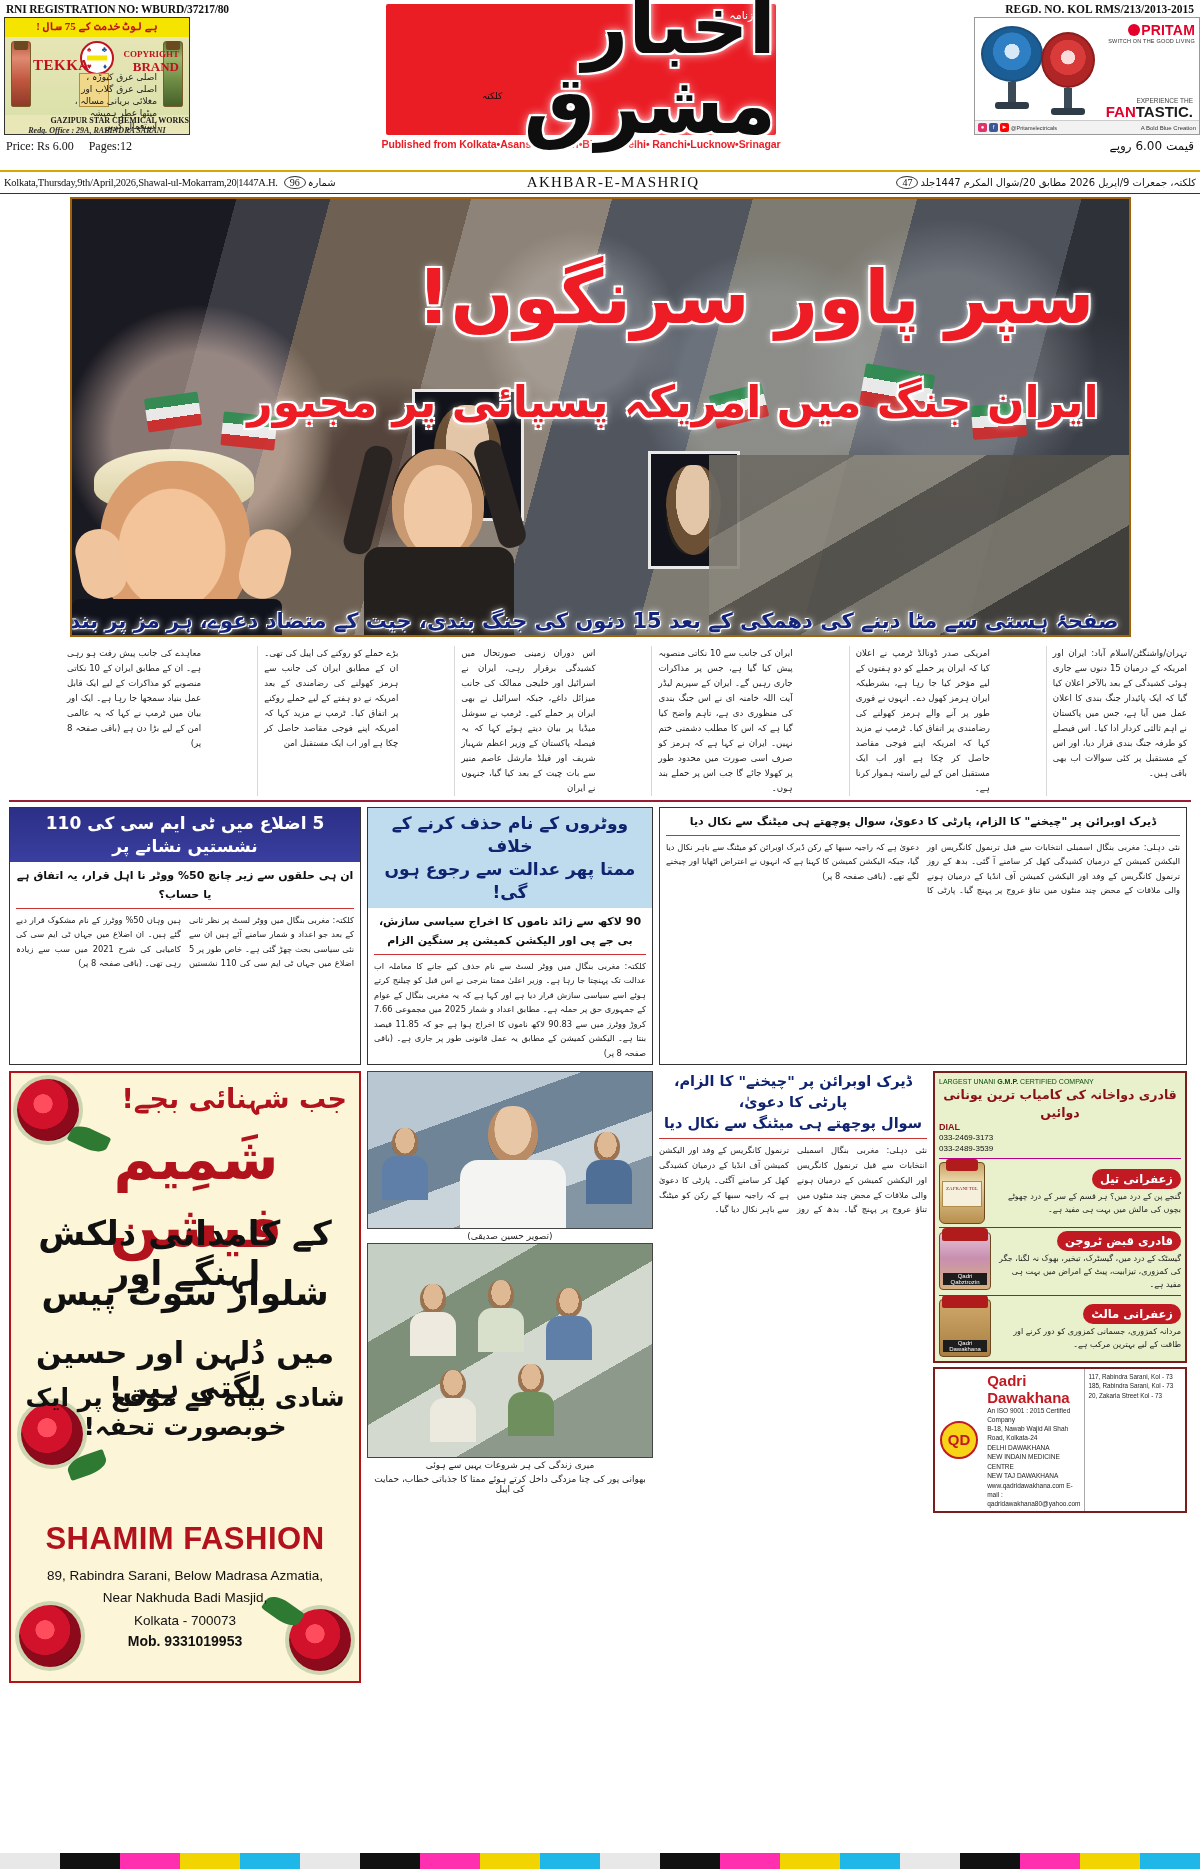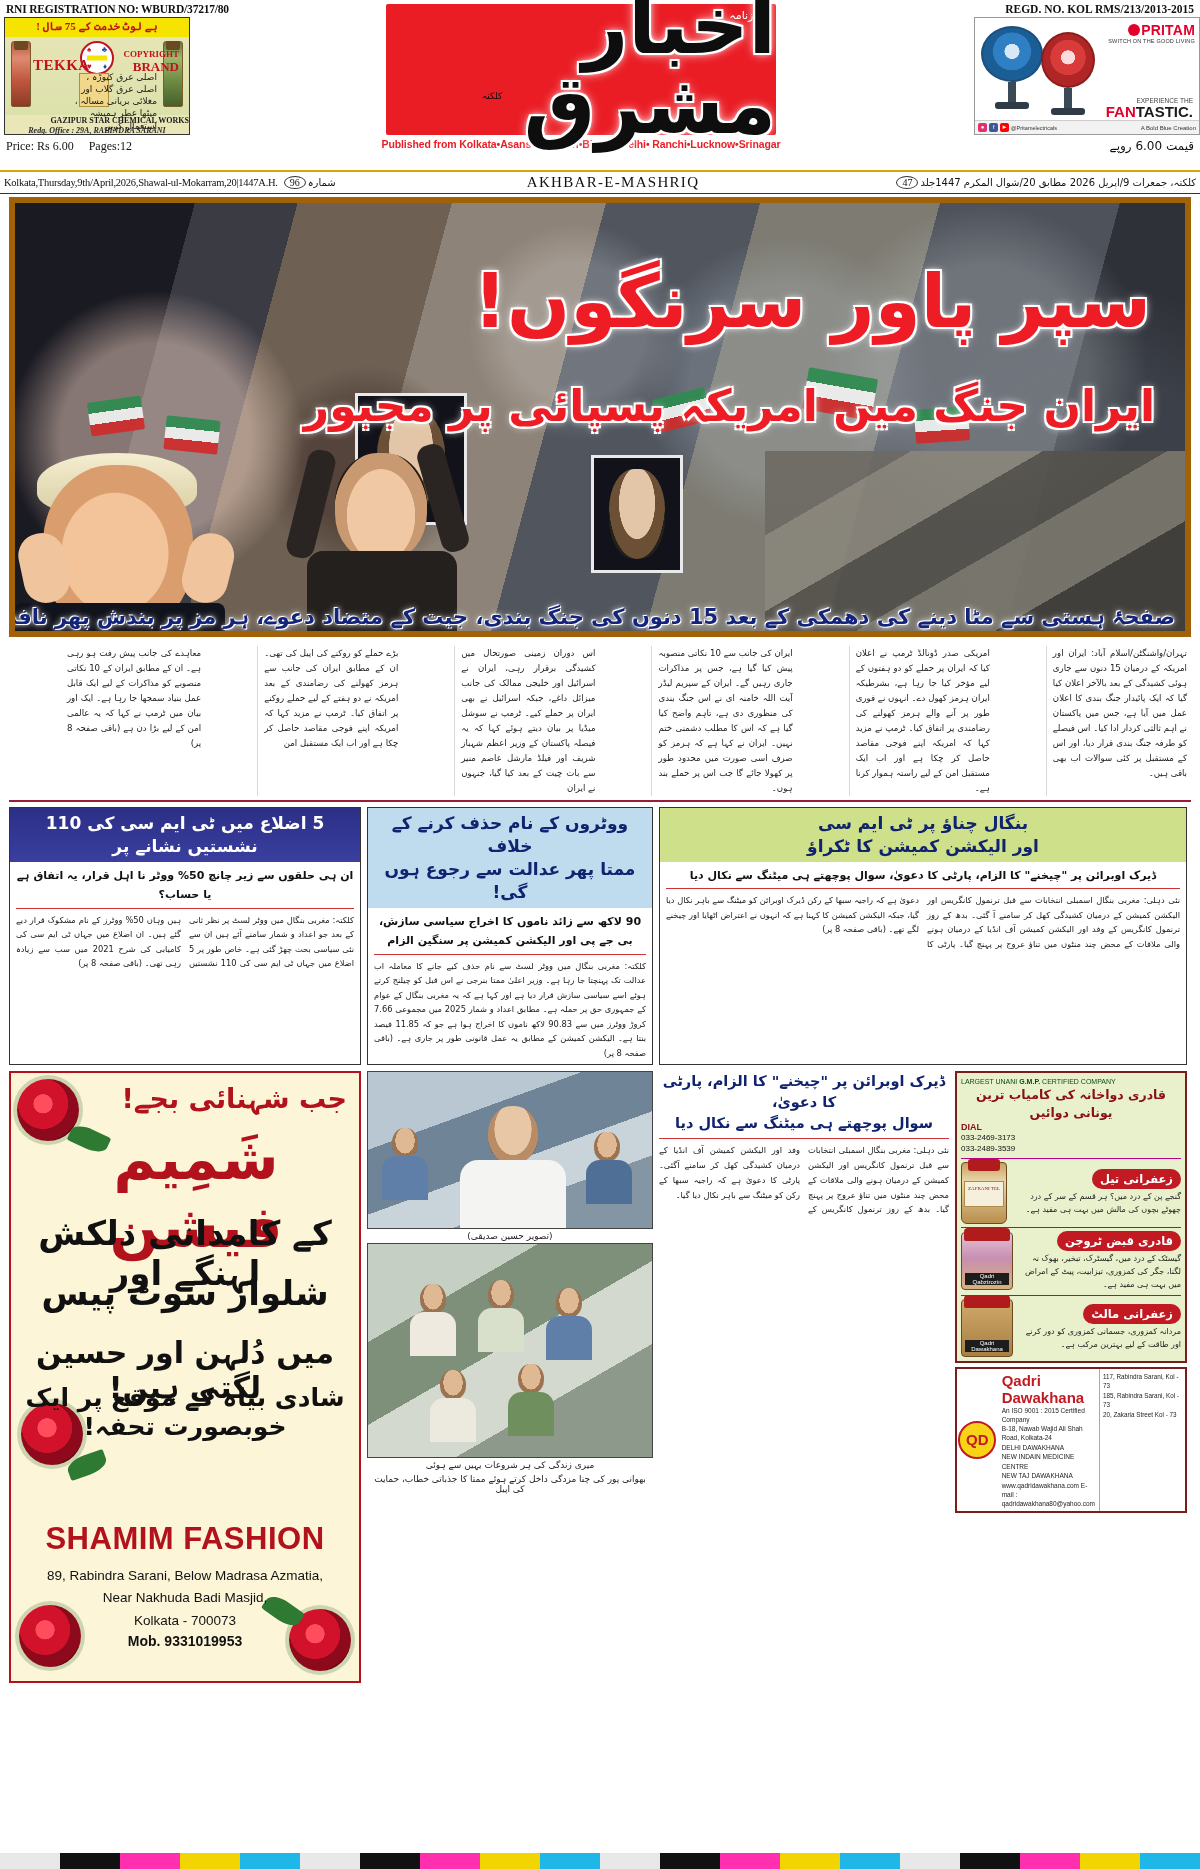--- a/index.html
+++ b/index.html
@@ -120,21 +120,21 @@
   }
   .badge .num { border:1px solid #333; border-radius:50%; padding:0 5px; font-size:10px; }
   .badge .ur { font-size:10px; direction:rtl; font-family:"DejaVu Sans", sans-serif; }
   .datebar .mid {
     flex:1; text-align:center; font-size:15px; letter-spacing:1.3px;
     font-family:"Liberation Serif", serif;
   }
   .datebar .dr { padding-right:4px; white-space:nowrap; direction:rtl; font-family:"DejaVu Sans", sans-serif; font-size:10px; }
 
   
-  .hero { position:relative; width:1182px; margin:3px auto 0; height:440px; border:6px solid #a16207; overflow:hidden; }
+  .hero { position:relative; width:1061px; margin:3px auto 0; height:440px; border:2px solid #a16207; overflow:hidden; }
   .hero-photo { position:absolute; inset:0; }
   .hero-bg {
     position:absolute; inset:0;
     background:
       linear-gradient(105deg,#1a1a22 0 14%, #3b3b44 14% 22%, #6e6154 22% 34%, #8e8378 34% 46%, #50555e 46% 58%, #7d7b72 58% 72%, #4e525a 72% 86%, #2e3138 86% 100%);
   }
   .hero-noise {
     position:absolute; inset:0; opacity:.55;
     background:
       radial-gradient(circle at 12% 55%, rgba(235,205,190,.95) 0 9%, transparent 14%),
@@ -267,21 +267,21 @@
   }
   .mamta-head { position:absolute; left:120px; top:34px; width:50px; height:58px; border-radius:48%;
     background:radial-gradient(ellipse at 50% 40%, #e8c7a6 0 52%, #b98c66 53% 74%, #3a2b20 75%); }
   .mamta-body { position:absolute; left:92px; top:88px; width:106px; height:74px; background:#f4f4f2; border-radius:18px 18px 0 0; }
   .crowd-h { position:absolute; width:26px; height:30px; border-radius:48%; background:radial-gradient(ellipse at 50% 42%, #dfb894 0 52%, #9c7350 53% 74%, #2a201a 75%); }
   .crowd-b { position:absolute; width:46px; height:44px; border-radius:14px 14px 0 0; }
 
   
   .rightcol { width:528px; display:flex; gap:6px; }
   .rc-news { width:292px; }
-  .rc-ads { width:232px; }
+  .rc-ads { width:254px; }
   .rc-head {
     direction:rtl; text-align:center; font-family:"DejaVu Sans", sans-serif;
     font-weight:700; font-size:14.5px; color:#10236f; line-height:1.45;
     border-bottom:1px solid #c33; padding-bottom:4px; margin-bottom:4px;
   }
   .rc-body { direction:rtl; text-align:justify; font-family:"DejaVu Sans", sans-serif;
     font-size:8.3px; line-height:1.78; color:#1a1a1a; }
 
   
   .qadri-top {
@@ -477,24 +477,20 @@
         <span class="l1">ووٹروں کے نام حذف کرنے کے خلاف</span>
         <span class="l2">ممتا پھر عدالت سے رجوع ہوں گی!</span>
       </div>
       <div class="band-body">
         <span class="sub">90 لاکھ سے زائد ناموں کا اخراج سیاسی سازش، بی جے پی اور الیکشن کمیشن پر سنگین الزام</span>
         <div>کلکتہ: مغربی بنگال میں ووٹر لسٹ سے نام حذف کیے جانے کا معاملہ اب عدالت تک پہنچتا جا رہا ہے۔ وزیر اعلیٰ ممتا بنرجی نے اس قبل کو چیلنج کرتے ہوئے اسے سیاسی سازش قرار دیا ہے اور کہا ہے کہ یہ مغربی بنگال کے عوام کے جمہوری حق پر حملہ ہے۔ مطابق اعداد و شمار 2025 میں مجموعی 7.66 کروڑ ووٹرز میں سے 90.83 لاکھ ناموں کا اخراج ہوا ہے جو کہ 11.85 فیصد بنتا ہے۔ الیکشن کمیشن کے مطابق یہ عمل قانونی طور پر جاری ہے۔   (باقی صفحہ 8 پر)</div>
       </div>
     </div>
 
     <div class="band-col band-c">
-      <div class="bh lime">
-        <span class="l1">بنگال چناؤ پر ٹی ایم سی</span>
-        <span class="l2">اور الیکشن کمیشن کا ٹکراؤ</span>
-      </div>
       <div class="band-body">
         <span class="sub">ڈیرک اوبرائن پر "چیخنے" کا الزام، پارٹی کا دعویٰ، سوال پوچھتے ہی میٹنگ سے نکال دیا</span>
         <div class="two-col">نئی دہلی: مغربی بنگال اسمبلی انتخابات سے قبل ترنمول کانگریس اور الیکشن کمیشن کے درمیان کشیدگی کھل کر سامنے آ گئی۔ بدھ کے روز ترنمول کانگریس کے وفد اور الیکشن کمیشن آف انڈیا کے درمیان ہونے والی ملاقات کے محض چند منٹوں میں تناؤ عروج پر پہنچ گیا۔ پارٹی کا دعویٰ ہے کہ راجیہ سبھا کے رکن ڈیرک اوبرائن کو میٹنگ سے باہر نکال دیا گیا، جبکہ الیکشن کمیشن کا کہنا ہے کہ انہوں نے اعتراض اٹھایا اور چیخنے لگے تھے۔   (باقی صفحہ 8 پر)</div>
       </div>
     </div>
   </div>
 
   <div class="lower">
 
     <div class="shamim">

